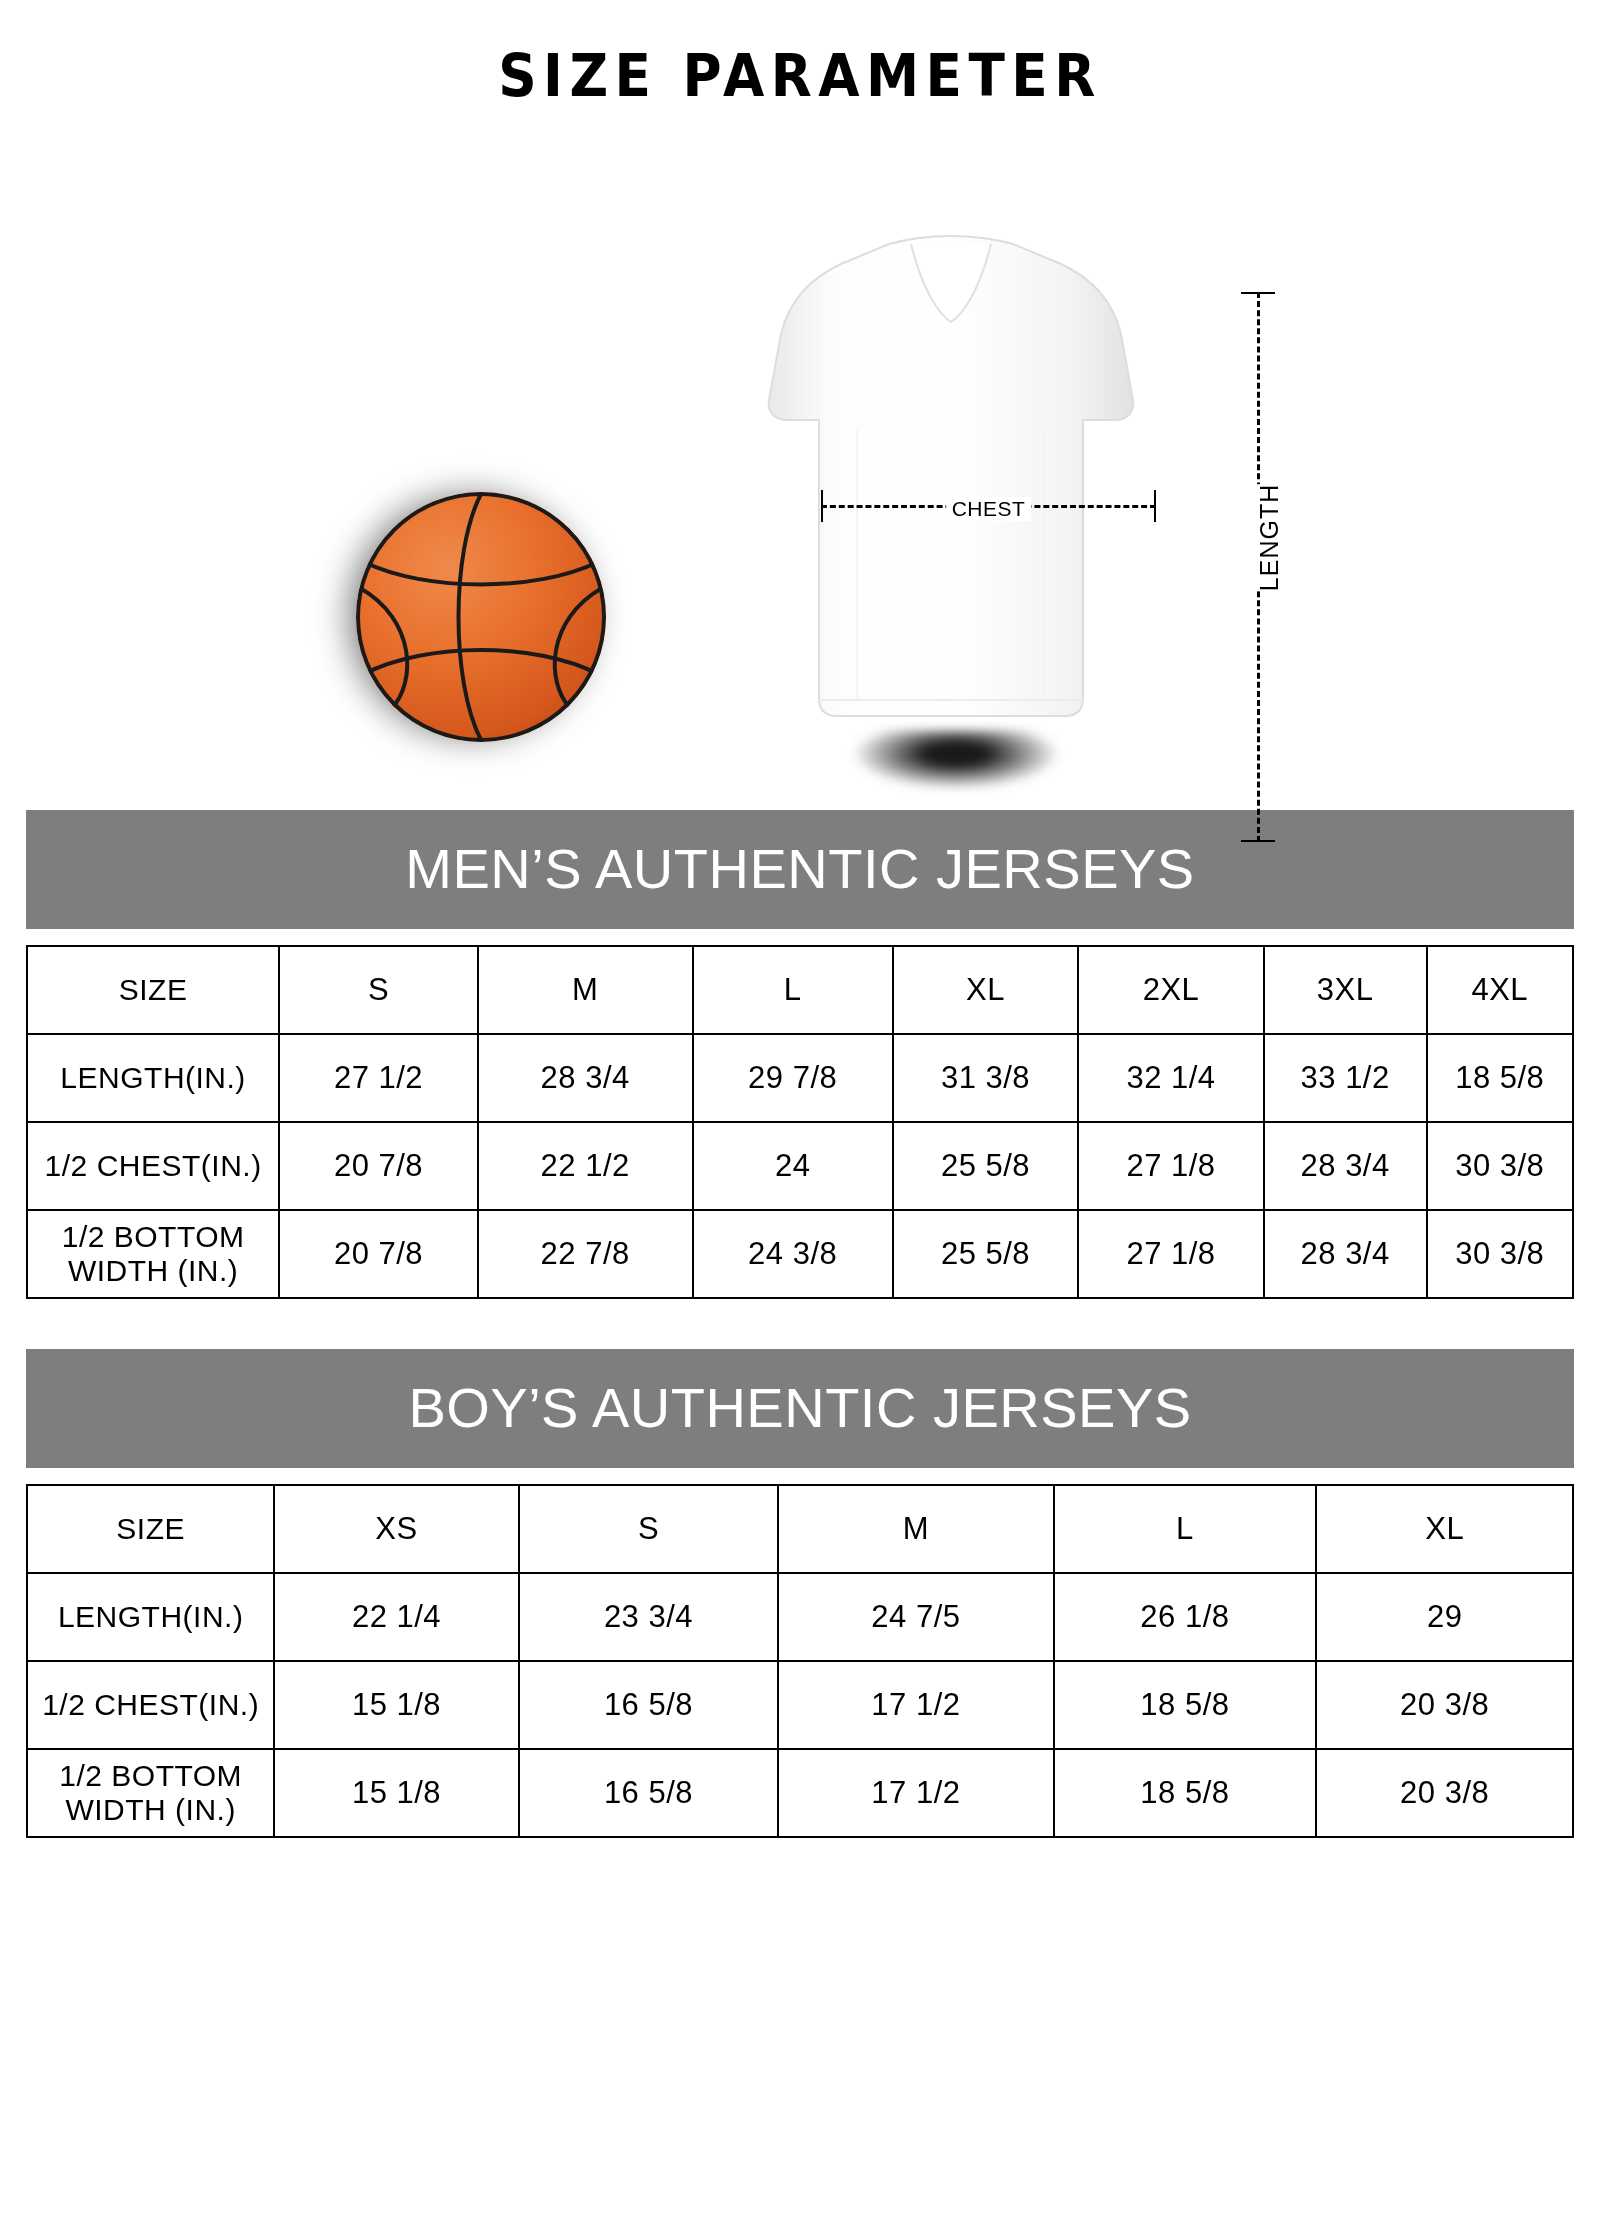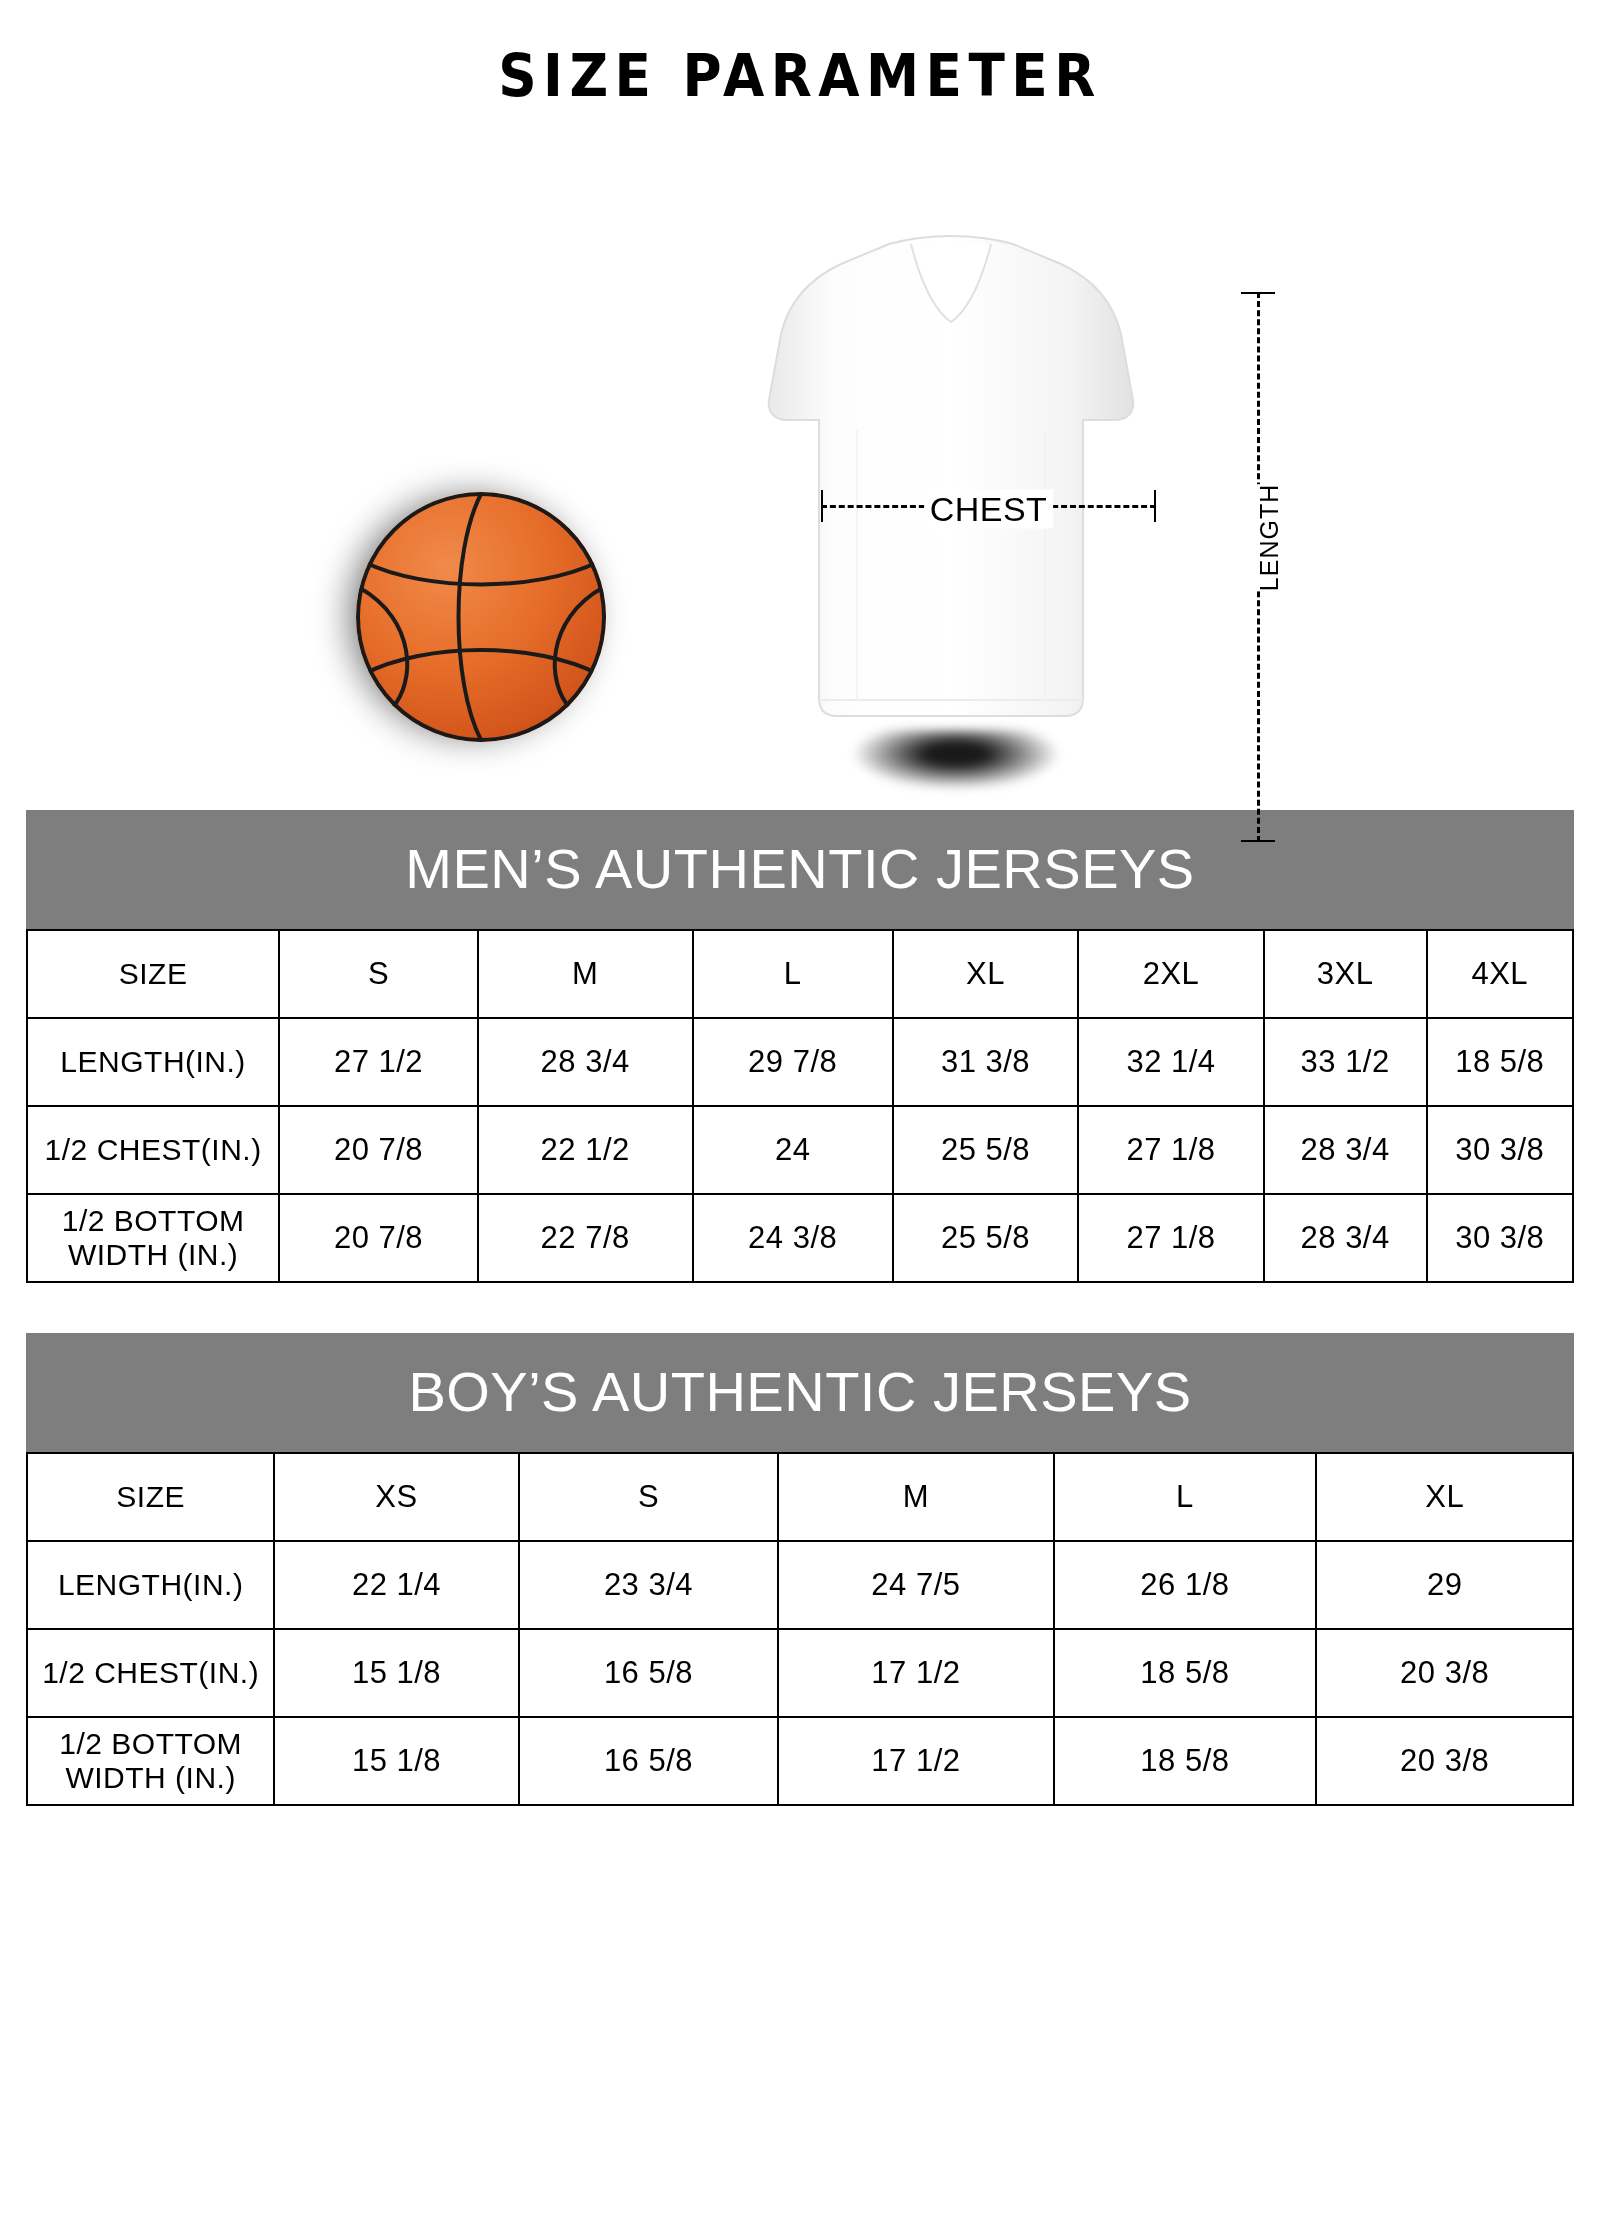--- a/index.html
+++ b/index.html
@@ -89,21 +89,21 @@
   }
 
   
   .chest-label {
     position: absolute;
     left: 50%;
     top: 50%;
     transform: translate(-50%, -50%);
     background: #ffffff;
     padding: 0 6px;
-    font-size: 34px;
+    font-size: 21px;
     letter-spacing: 0.5px;
     font-family: "Liberation Sans", sans-serif;
   }
   .chest-line {
     position: absolute;
     left: 795px;
     top: 395px;
     width: 335px;
     height: 2px;
     border-top: 3px dashed #000;
@@ -155,20 +155,21 @@
     text-align: center;
     font-size: 56px;
     letter-spacing: 0.5px;
     padding: 24px 0 26px 0;
     border: 2px solid #7e7e7e;
   }
   table {
     border-collapse: collapse;
     width: 100%;
     table-layout: fixed;
+    margin-top: 16px;
   }
   table td {
     border: 2px solid #000;
     text-align: center;
     font-size: 31px;
     height: 78px;
     padding: 4px 2px;
     font-family: "Liberation Sans", sans-serif;
     letter-spacing: 0.5px;
   }

